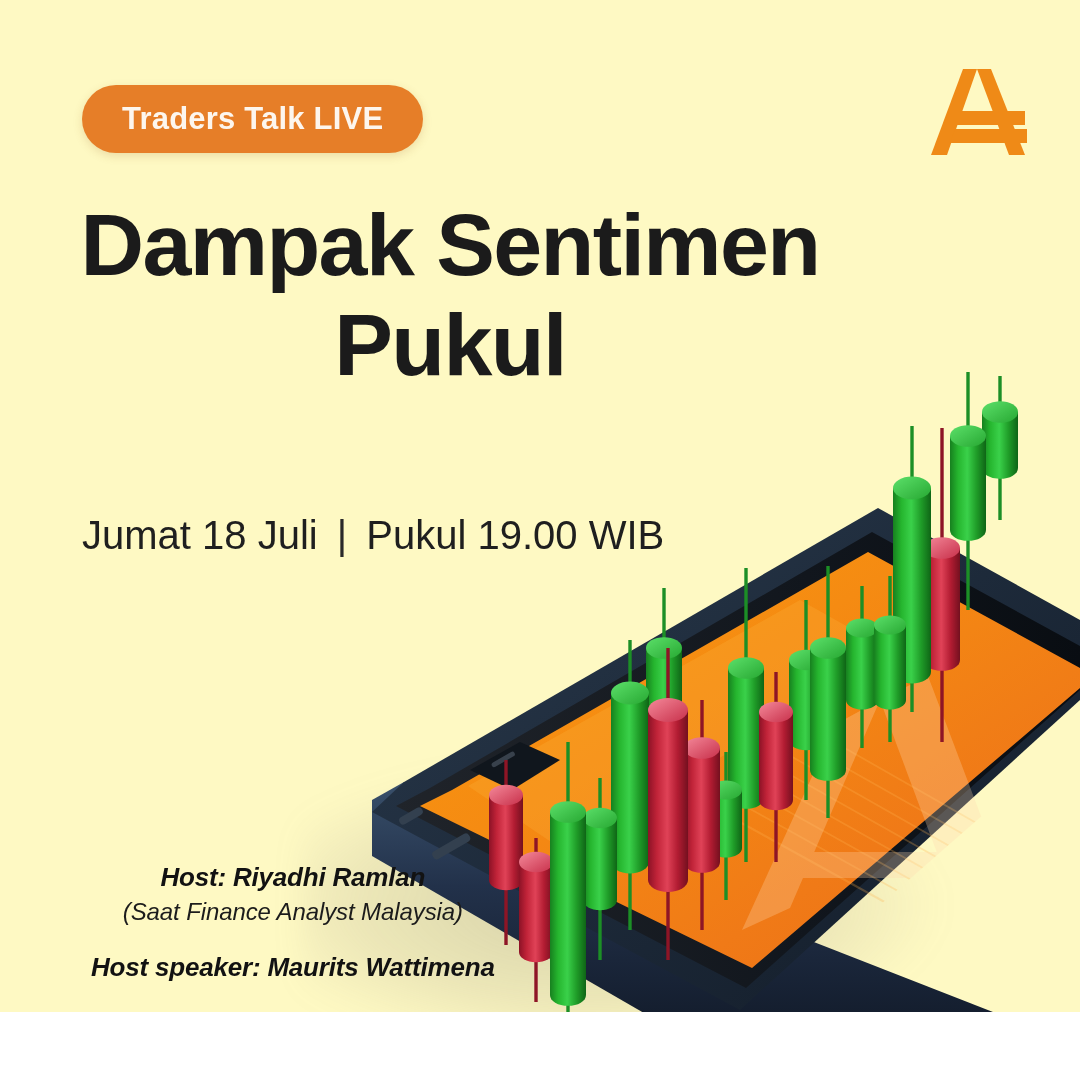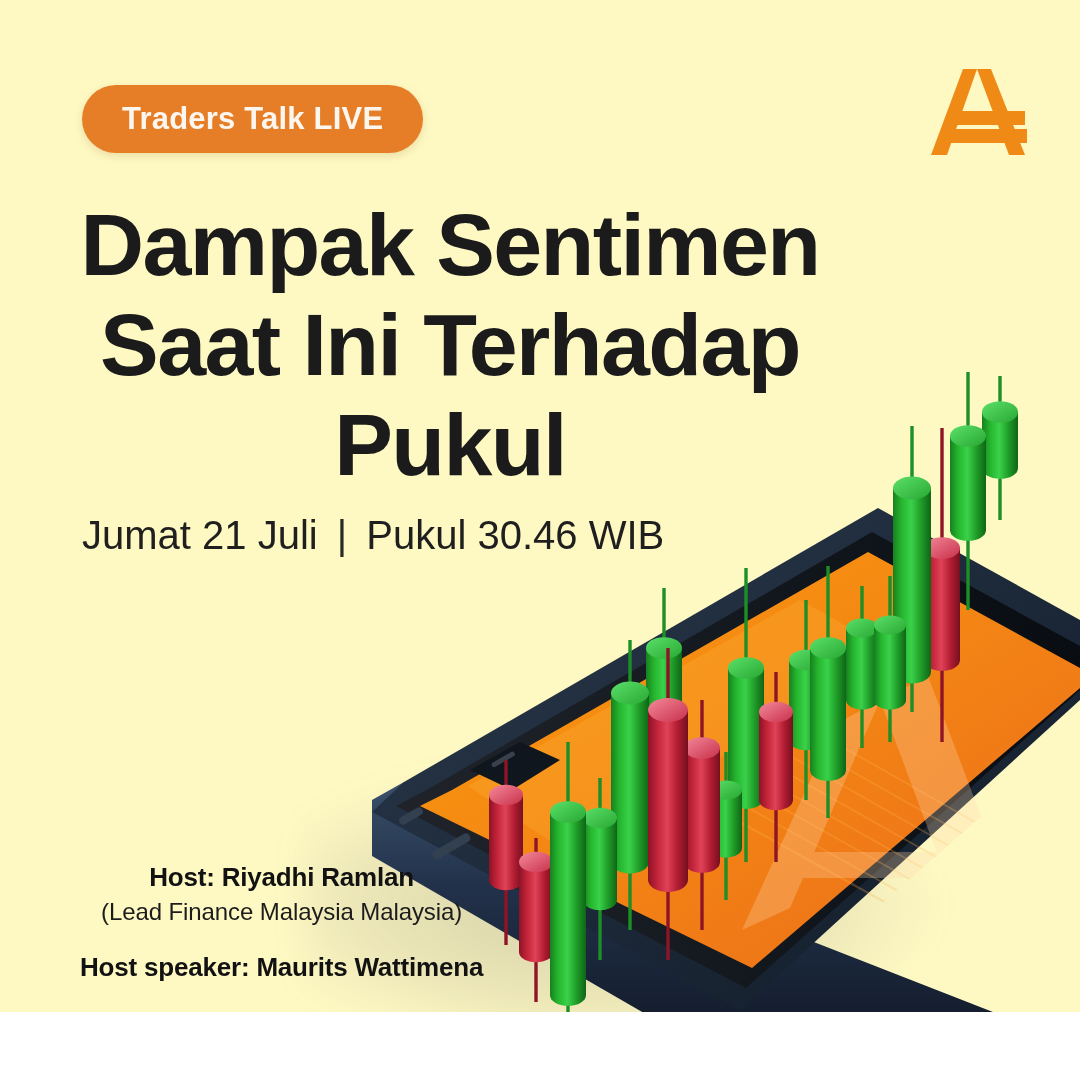--- a/index.html
+++ b/index.html
@@ -42,21 +42,21 @@
 
   
   .dateline{
     position:absolute;left:82px;top:513px;
     color:#1f1f1f;font-size:40px;font-weight:normal;
     letter-spacing:0px;white-space:nowrap;
   }
   .dateline .sep{padding:0 8px;font-weight:300;color:#2a2a2a;}
 
   
-  .credits{position:absolute;left:80px;top:862px;z-index:40;}
+  .credits{position:absolute;left:91px;top:862px;z-index:40;font-style:italic;}
   .credit-block{margin-bottom:26px;}
   .credit-name{
     color:#121212;font-size:26px;font-weight:bold;
     letter-spacing:-.2px;white-space:nowrap;margin-bottom:5px;
   }
   .credit-role{
     color:#1c1c1c;font-size:24px;font-weight:normal;
     letter-spacing:-.1px;white-space:nowrap;
   }
 
@@ -280,33 +280,32 @@
       </g>
     </svg>
   </div>
 
   <div class="badge">
     <span class="badge-label">Traders Talk LIVE</span>
   </div>
 
   <div class="headline">
     <div>Dampak Sentimen</div>
-    <div>Saat Ini Terhadap</div>
     <div>Pukul</div>
   </div>
 
   <div class="dateline">
-    <span>Jumat 21 Juli</span>
+    <span>Jumat 18 Juli</span>
     <span class="sep">|</span>
-    <span>Pukul 30.46 WIB</span>
+    <span>Pukul 19.00 WIB</span>
   </div>
 
   <div class="credits">
     <div class="credit-block">
       <div class="credit-name">Host: Riyadhi Ramlan</div>
-      <div class="credit-role">(Lead Finance Malaysia Malaysia)</div>
+      <div class="credit-role">(Saat Finance Analyst Malaysia)</div>
     </div>
     <div class="credit-block">
       <div class="credit-name">Host speaker: Maurits Wattimena</div>
     </div>
   </div>
 
 </div>
 
 </body></html>

